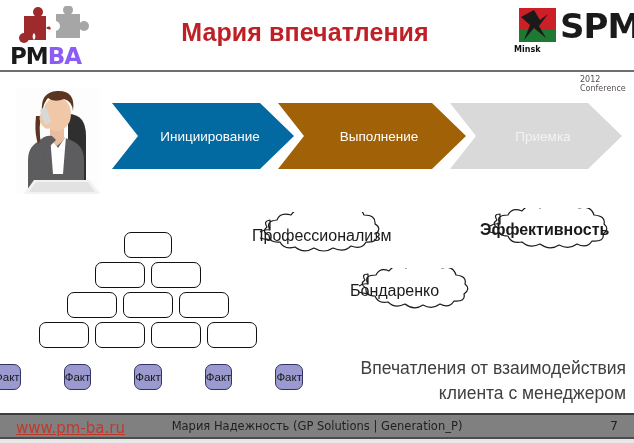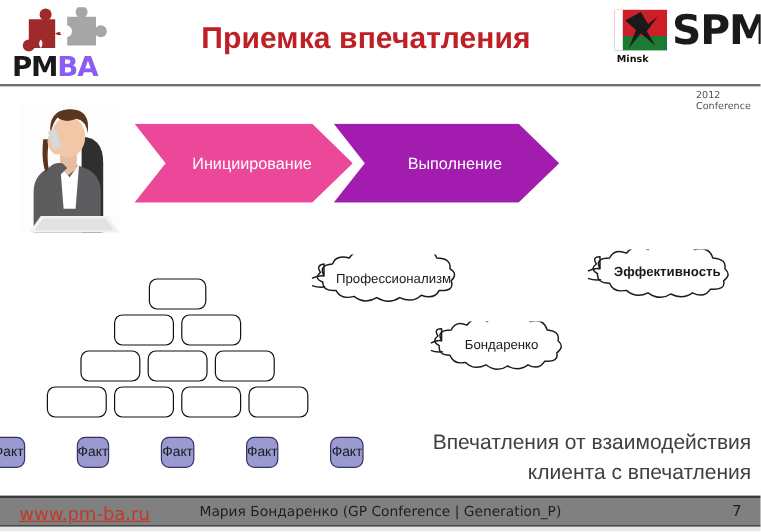--- a/index.html
+++ b/index.html
@@ -110,26 +110,26 @@
     position: relative;
     width: 100%;
     text-align: center;
     padding-left: 14px;
     font-size: 13.5px;
     color: #ffffff;
     white-space: nowrap;
   }
   #chev-1 {
     left: 112px; width: 182px;
-    background: #ec4899;
+    background: #0369a1;
     clip-path: polygon(0 0, calc(100% - 34px) 0, 100% 50%, calc(100% - 34px) 100%, 0 100%, 26px 50%);
   }
   #chev-2 {
     left: 278px; width: 188px;
-    background: #a21caf;
+    background: #a16207;
     clip-path: polygon(0 0, calc(100% - 34px) 0, 100% 50%, calc(100% - 34px) 100%, 0 100%, 26px 50%);
   }
   #chev-3 {
     left: 450px; width: 172px;
     background: #d9d9d9;
     clip-path: polygon(0 0, calc(100% - 34px) 0, 100% 50%, calc(100% - 34px) 100%, 0 100%, 26px 50%);
   }
   #chev-2 span { color: #ffffff; }
   #chev-3 span { color: #f2f2f2; }
 
@@ -177,22 +177,22 @@
     color: #1a1a1a;
   }
 
   
   .cloud {
     position: absolute;
   }
   .cloud-label {
     position: absolute;
     width: 100%;
-    text-align: center;
-    font-size: 11px;
+    text-align: left;
+    font-size: 16px;
     color: #1a1a1a;
     white-space: nowrap;
   }
   #cloud-prof { left: 252px; top: 212px; width: 152px; height: 44px; }
   #cloud-prof .cloud-label { top: 15px; }
   #cloud-eff  { left: 480px; top: 208px; width: 152px; height: 42px; }
   #cloud-eff  .cloud-label { top: 13px; font-weight: bold; }
   #cloud-nad  { left: 350px; top: 268px; width: 136px; height: 42px; }
   #cloud-nad  .cloud-label { top: 14px; }
 
@@ -257,21 +257,21 @@
     font-family: "DejaVu Sans", sans-serif;
   }
 </style>
 </head>
 <body>
 
 <div id="slide">
 
   <div id="header-rule"></div>
 
-  <div id="slide-title">Приемка впечатления</div>
+  <div id="slide-title">Мария впечатления</div>
 
   <div id="pmba-logo">
     <svg width="96" height="44" viewBox="0 0 96 44">
 
       <path d="M16 10 h14 a5 5 0 0 1 0 -7 a5 5 0 0 1 0 7 h8 v12 a5 5 0 0 1 7 0 a5 5 0 0 1 -7 0 v12 h-12 a5 5 0 0 0 0 -7 a5 5 0 0 0 0 7 h-10 z" fill="#9e2a2b"></path>
       <circle cx="30" cy="6" r="5" fill="#9e2a2b"></circle>
       <circle cx="16" cy="32" r="5" fill="#9e2a2b"></circle>
 
       <path d="M48 8 h12 a5 5 0 0 1 0 -6 a5 5 0 0 1 0 6 h12 v12 a5 5 0 0 1 6 0 a5 5 0 0 1 -6 0 v12 h-24 z" fill="#a6a6a6"></path>
       <circle cx="60" cy="4" r="5" fill="#a6a6a6"></circle>
@@ -319,20 +319,23 @@
       <path d="M18 92 h56 l10 14 h-76 z" fill="#f2f2f2"></path>
       <path d="M20 94 h52 l7 10 h-66 z" fill="#e2e2e2"></path>
     </svg>
   </div>
 
   <div class="chevron" id="chev-1">
     <span>Инициирование</span>
   </div>
   <div class="chevron" id="chev-2">
     <span>Выполнение</span>
+  </div>
+  <div class="chevron" id="chev-3">
+    <span>Приемка</span>
   </div>
 
   <div id="pyramid">
     <div class="pyr-row" id="pyr-row-1">
       <div class="pyr-box"></div>
     </div>
     <div class="pyr-row" id="pyr-row-2">
       <div class="pyr-box"></div>
       <div class="pyr-box"></div>
     </div>
@@ -375,24 +378,24 @@
   <div class="cloud" id="cloud-nad">
     <svg width="136" height="42" viewBox="0 0 136 42">
       <path d="M18 16 q-5 -9 8 -9 q4 -8 13 -4 q7 -9 17 -3 q9 -8 18 -1 q11 -6 18 1 q11 -3 14 7 q11 1 9 9 q6 5 -1 10 q2 8 -10 7 q-5 8 -14 3 q-8 6 -17 1 q-9 6 -18 -1 q-10 5 -17 -2 q-10 2 -13 -6 q-10 0 -9 -8 q-7 -4 -1 -8 q-4 -6 3 -6 z" fill="#ffffff" stroke="#1a1a1a" stroke-width="1.2" stroke-linejoin="round"></path>
       <path d="M9 18 q5 -3 9 -2 M9 24 q5 2 10 1" fill="none" stroke="#1a1a1a" stroke-width="1.2"></path>
     </svg>
     <div class="cloud-label">Бондаренко</div>
   </div>
 
   <div id="caption">
     <div>Впечатления от взаимодействия</div>
-    <div>клиента с впечатления</div>
+    <div>клиента с менеджером</div>
   </div>
 
   <div id="footer-top-line"></div>
   <div id="footer-bar"></div>
   <div id="footer-bottom-line"></div>
   <div id="footer-strip"></div>
   <a id="footer-link" href="#">www.pm-ba.ru</a>
-  <div id="footer-center">Мария Бондаренко (GP Conference | Generation_P)</div>
+  <div id="footer-center">Мария Надежность (GP Solutions | Generation_P)</div>
   <div id="footer-page">7</div>
 
 </div>
 
 </body></html>

